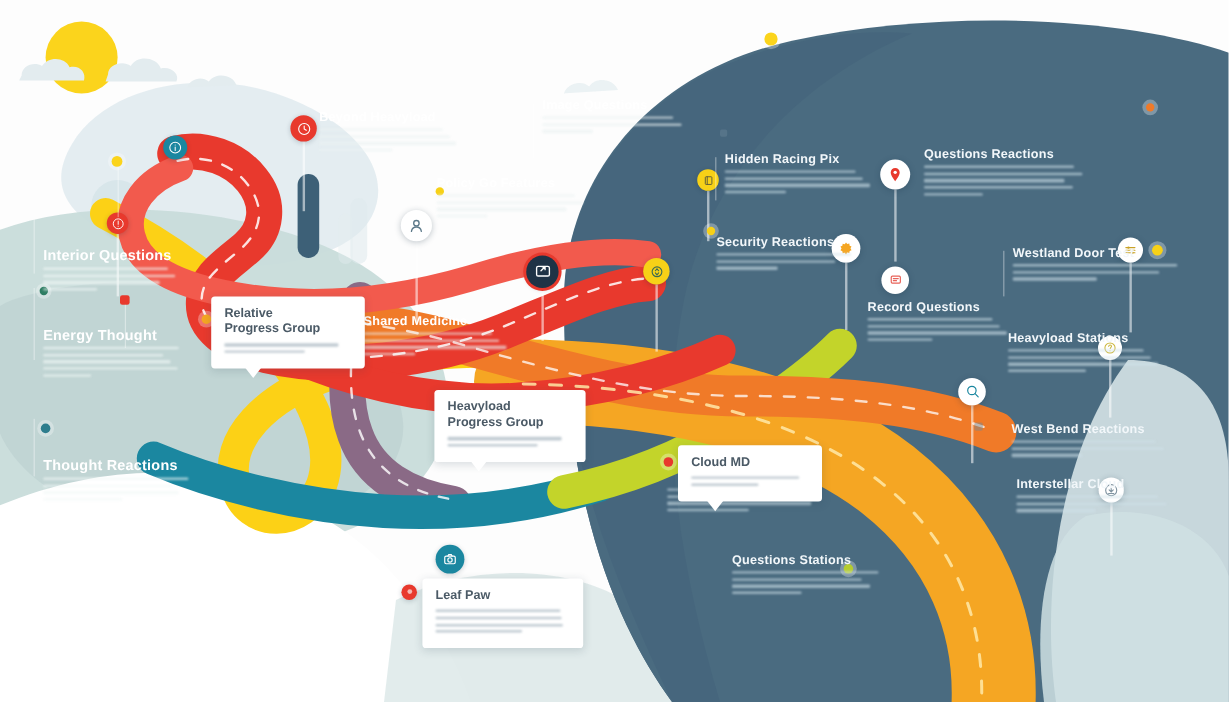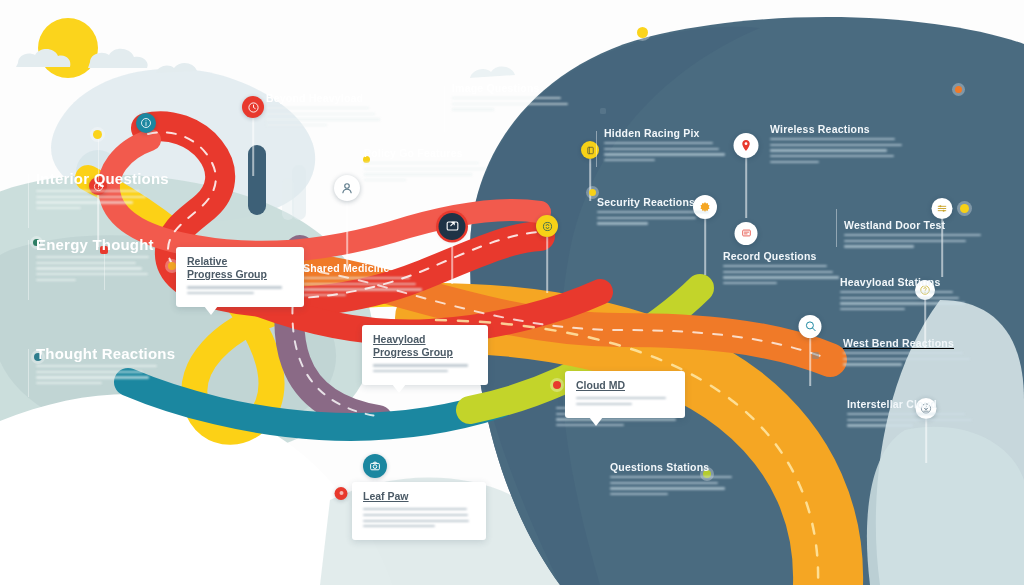--- a/index.html
+++ b/index.html
@@ -36,33 +36,33 @@
     margin-top:3px;
     filter:blur(.85px);
     line-height:1.45;
   }
   .tblock .b i{display:block;background:currentColor;height:2.4px;border-radius:1px;opacity:.62;margin-bottom:3.3px;}
 
   .on-dark .h{color:#f2f7fa;font-size:10.5px;}
   .on-dark .b{color:#cfe0e8;font-size:7px;}
   .on-light .h{color:#ffffff;font-size:10.5px;}
   .on-light .b{color:#eaf2f2;font-size:7px;}
-  .on-mint .h{color:#ffffff;font-size:15px;}
+  .on-mint .h{color:#ffffff;font-size:12px;margin-top:36px;}
   .on-mint .b{color:#f2f8f7;font-size:7px;}
 
   
   .leader{position:absolute;width:1px;background:rgba(255,255,255,.40);z-index:44;}
 
   
   .card{
     position:absolute;z-index:50;background:#ffffff;
     border-radius:3px;padding:8px 11px 9px 11px;
     box-shadow:0 2px 7px rgba(35,60,80,.16);
   }
-  .card .h{font-weight:bold;color:#4b5a66;font-size:10.5px;line-height:1.25;filter:blur(.45px);text-decoration:underline;}
+  .card .h{font-weight:bold;color:#4b5a66;font-size:10.5px;line-height:1.25;filter:blur(.45px);}
   .card .b{margin-top:5px;filter:blur(.8px);color:#8fa2ae;}
   .card .b i{display:block;background:currentColor;height:2.3px;border-radius:1px;opacity:.55;margin-bottom:3.4px;}
   .card .tail{position:absolute;width:0;height:0;border-left:7px solid transparent;border-right:7px solid transparent;border-top:9px solid #ffffff;bottom:-8px;}
 
   .pseudo{filter:blur(.55px);}
 </style>
 </head>
 <body>
 
 <div id="stage">
@@ -250,38 +250,38 @@
         <div class="h">Hidden Racing Pix</div>
         <div class="b pseudo">
           <i style="width:89%"></i>
           <i style="width:94%"></i>
           <i style="width:99%"></i>
           <i style="width:42%"></i>
         </div>
       </div>
       <div class="leader" style="left: 596px; top: 131px; height: 36px;"></div>
       <div class="tblock on-dark" style="left: 770px; top: 123px; width: 136px;">
-        <div class="h">Wireless Reactions</div>
+        <div class="h">Questions Reactions</div>
         <div class="b pseudo">
           <i style="width:92%"></i>
           <i style="width:97%"></i>
           <i style="width:86%"></i>
           <i style="width:91%"></i>
           <i style="width:36%"></i>
         </div>
       </div>
       <div class="tblock on-dark" style="left: 597px; top: 196px; width: 118px;">
         <div class="h">Security Reactions</div>
         <div class="b pseudo">
           <i style="width:95%"></i>
           <i style="width:84%"></i>
           <i style="width:43%"></i>
         </div>
       </div>
-      <div class="tblock on-dark" style="left: 844px; top: 219px; width: 140px;">
+      <div class="tblock on-dark" style="left: 844px; top: 205px; width: 140px;">
         <div class="h">Westland Door Test</div>
         <div class="b pseudo">
           <i style="width:98%"></i>
           <i style="width:87%"></i>
           <i style="width:50%"></i>
         </div>
       </div>
       <div class="leader" style="left: 836px; top: 209px; height: 38px;"></div>
       <div class="tblock on-dark" style="left: 723px; top: 250px; width: 122px;">
         <div class="h">Record Questions</div>
@@ -294,21 +294,21 @@
       </div>
       <div class="tblock on-dark" style="left: 840px; top: 276px; width: 128px;">
         <div class="h">Heavyload Stations</div>
         <div class="b pseudo">
           <i style="width:88%"></i>
           <i style="width:93%"></i>
           <i style="width:98%"></i>
           <i style="width:51%"></i>
         </div>
       </div>
-      <div class="tblock on-dark" style="left: 843px; top: 337px; width: 132px; text-decoration: underline;">
+      <div class="tblock on-dark" style="left: 843px; top: 352px; width: 132px;">
         <div class="h">West Bend Reactions</div>
         <div class="b pseudo">
           <i style="width:91%"></i>
           <i style="width:96%"></i>
           <i style="width:45%"></i>
         </div>
       </div>
       <div class="tblock on-dark" style="left: 847px; top: 398px; width: 126px;">
         <div class="h">Interstellar Cloud</div>
         <div class="b pseudo">

